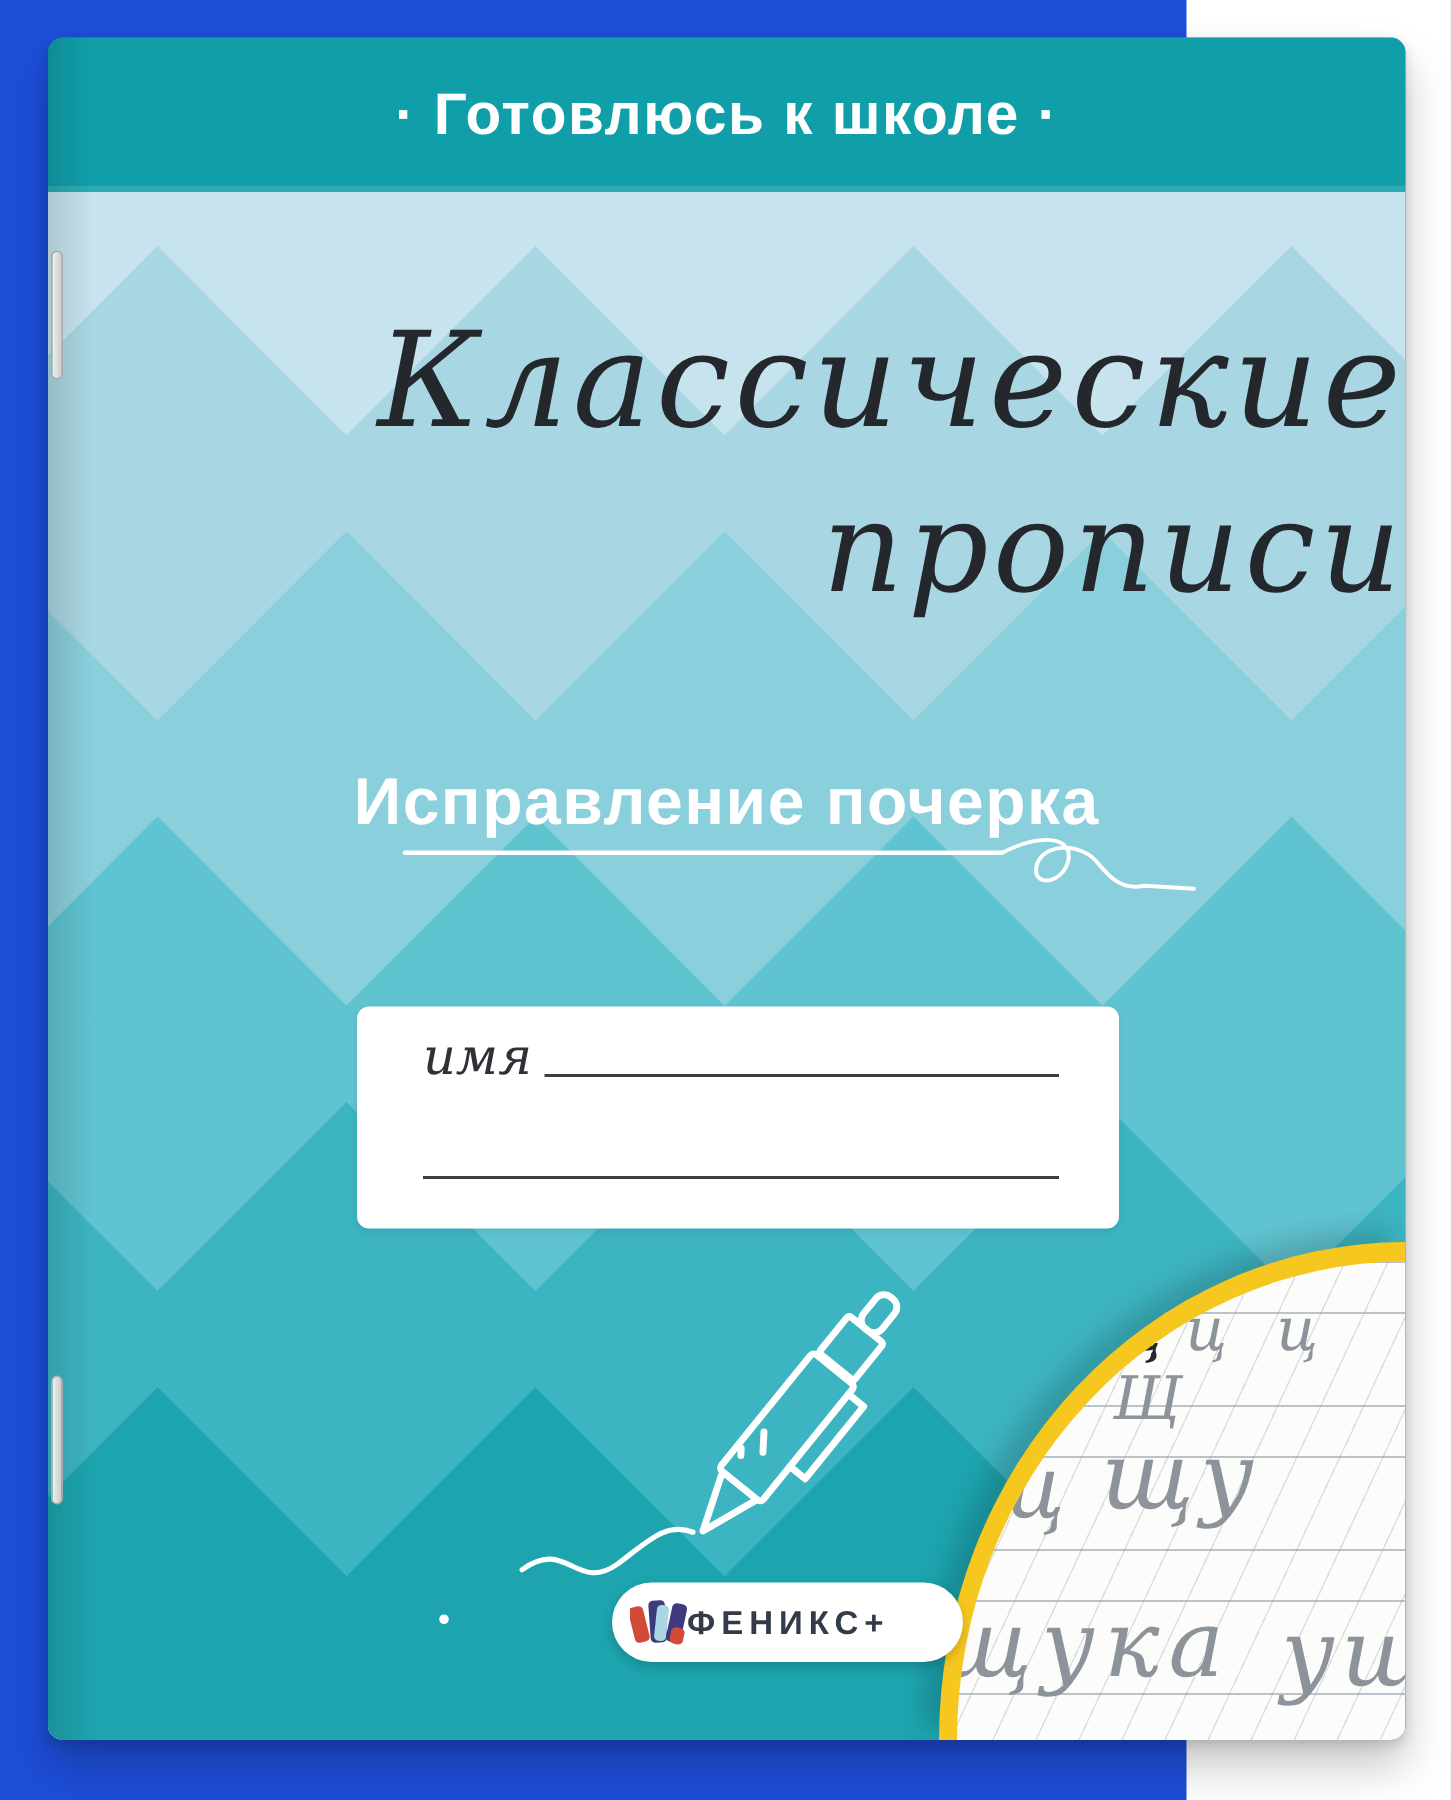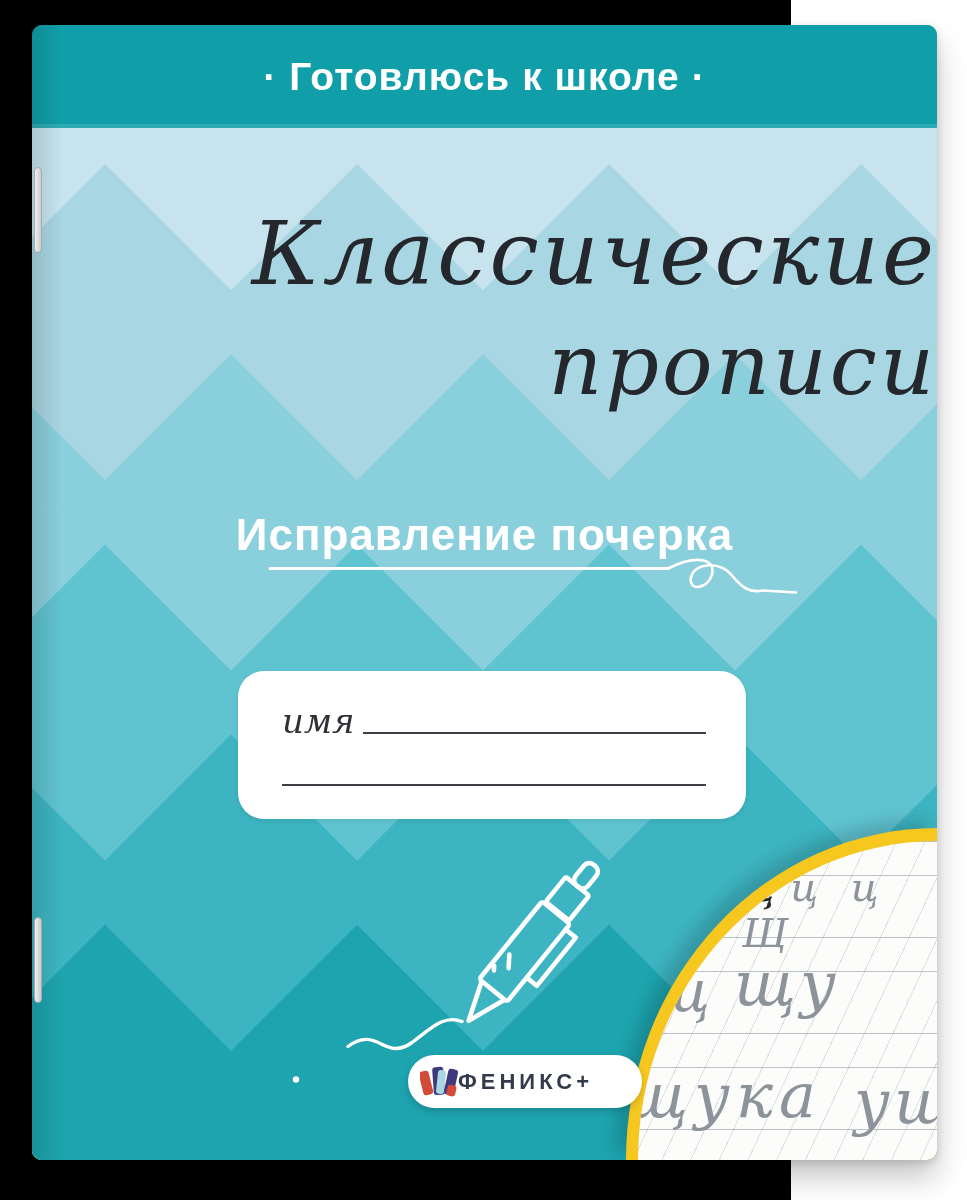--- a/index.html
+++ b/index.html
@@ -5,21 +5,21 @@
   :root{
     --band-teal:#109fa9; --backdrop:#c6e3ee;
     --zig1:#a8d6e2; --zig2:#8acfdc; --zig3:#5fc3d0; --zig4:#3db4c1; --zig5:#1da4ae;
     --title-ink:#24272b; --white:#ffffff; --accent-yellow:#f6c71f;
     --corner-ink:#8d939b; --corner-ink-dark:#26282c; --ruling:#bcc2c9;
     --logo-red:#d24a38; --logo-indigo:#3f3a7d; --logo-text:#333a4a;
   }
   *{margin:0;padding:0;box-sizing:border-box;}
   html,body{width:967px;height:1200px;background:#ffffff;overflow:hidden;
     font-family:"Liberation Sans",sans-serif;}
-  .stage{position:relative;width:791px;height:1200px;background:#000000;}
+  .stage{position:relative;width:791px;height:1200px;background:#1d4ed8;}
   .cover{position:absolute;left:32px;top:25px;width:905px;height:1135px;
     border-radius:10px;overflow:hidden;background:var(--zig5);
     box-shadow:0 18px 30px rgba(0,0,0,.22),0 3px 8px rgba(0,0,0,.14);}
   .spine-shade{position:absolute;left:0;top:0;bottom:0;width:30px;z-index:40;
     background:linear-gradient(to right,rgba(0,0,0,.12),rgba(0,0,0,0));pointer-events:none;}
   
   .header-band{position:absolute;left:0;top:0;right:0;height:103px;background:var(--band-teal);
     display:flex;align-items:center;justify-content:center;z-index:5;
     box-shadow:inset 0 -4px 0 rgba(255,255,255,.12);}
   .header-band span{color:var(--white);font-size:39px;font-weight:bold;letter-spacing:1px;}
@@ -30,22 +30,22 @@
   
   .title{position:absolute;left:0;right:0;top:78px;text-align:right;z-index:6;
     font-family:"DejaVu Serif",serif;font-style:italic;color:var(--title-ink);}
   .title .l1{font-size:88px;letter-spacing:3px;line-height:1.1;}
   .title .l2{font-size:84px;letter-spacing:3px;line-height:1.1;margin-top:16px;}
   
   .subtitle{position:absolute;left:0;right:0;top:382px;text-align:center;z-index:6;
     color:var(--white);font-size:44px;font-weight:bold;letter-spacing:1px;}
   
   .name-plate{position:absolute;left:206px;top:543px;width:508px;height:148px;z-index:6;
-    background:var(--white);border-radius:26px;box-shadow:0 2px 5px rgba(0,0,0,.08);
-    padding:30px 40px 26px 44px;display:flex;flex-direction:column;justify-content:space-between;}
+    background:var(--white);border-radius:8px;box-shadow:0 2px 5px rgba(0,0,0,.08);
+    padding:14px 40px 26px 44px;display:flex;flex-direction:column;justify-content:space-between;}
   .field{display:flex;align-items:flex-end;gap:8px;font-family:"DejaVu Serif",serif;
     font-style:italic;font-size:34px;color:#2e3136;}
   .field .rule{flex:1;border-bottom:2px solid #3c4046;margin-bottom:7px;}
   
   .sun-word{position:absolute;left:44px;top:856px;z-index:9;color:var(--white);
     font-family:"DejaVu Serif",serif;font-style:italic;font-size:80px;letter-spacing:8px;}
   
   .badge{position:absolute;left:376px;top:927px;width:234px;height:53px;z-index:12;
     background:var(--white);border-radius:27px;display:flex;align-items:center;
     padding:0 16px 0 12px;box-shadow:0 3px 7px rgba(0,0,0,.18);}

